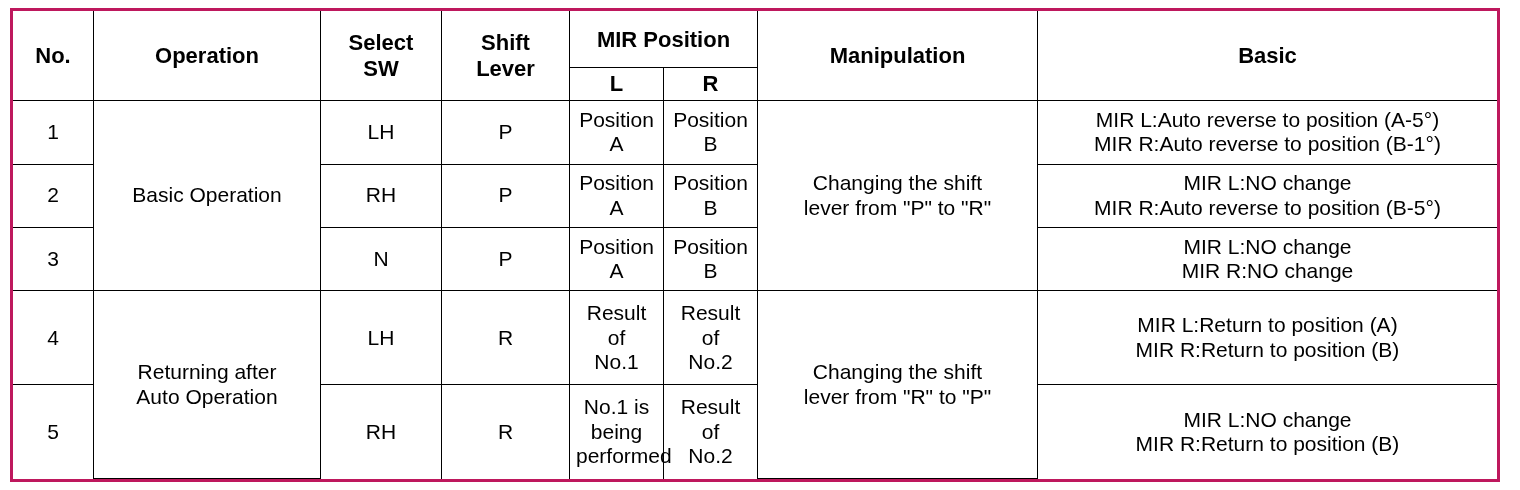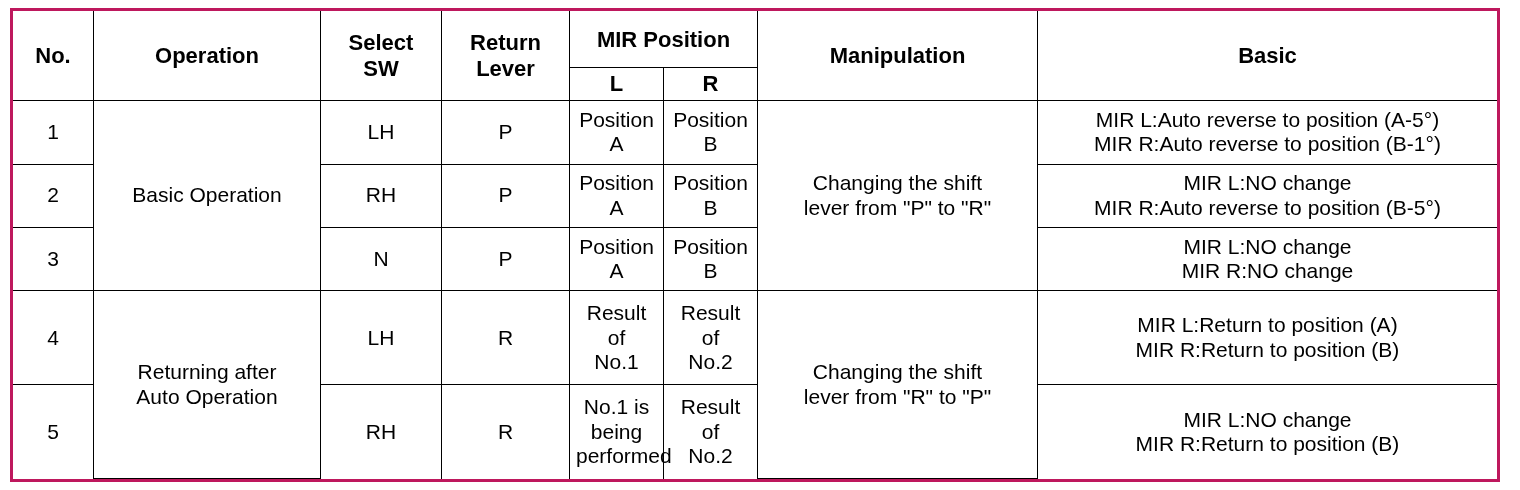--- a/index.html
+++ b/index.html
@@ -95,21 +95,21 @@
 
 <div id="table-wrap">
   <table class="spec">
     <tbody>
 
       <tr>
         <th class="c-no" rowspan="2">No.</th>
         <th class="c-op" rowspan="2">Operation</th>
         <th class="c-sw two-line" rowspan="2">Select
 SW</th>
-        <th class="c-lever two-line" rowspan="2">Return
+        <th class="c-lever two-line" rowspan="2">Shift
 Lever</th>
         <th colspan="2" class="hdr-mir-group">
           <span class="mir-title">MIR Position</span>
         </th>
         <th class="c-manip" rowspan="2">Manipulation</th>
         <th class="c-result" rowspan="2">Basic</th>
       </tr>
 
       <tr>
         <th class="c-mirl">L</th>

